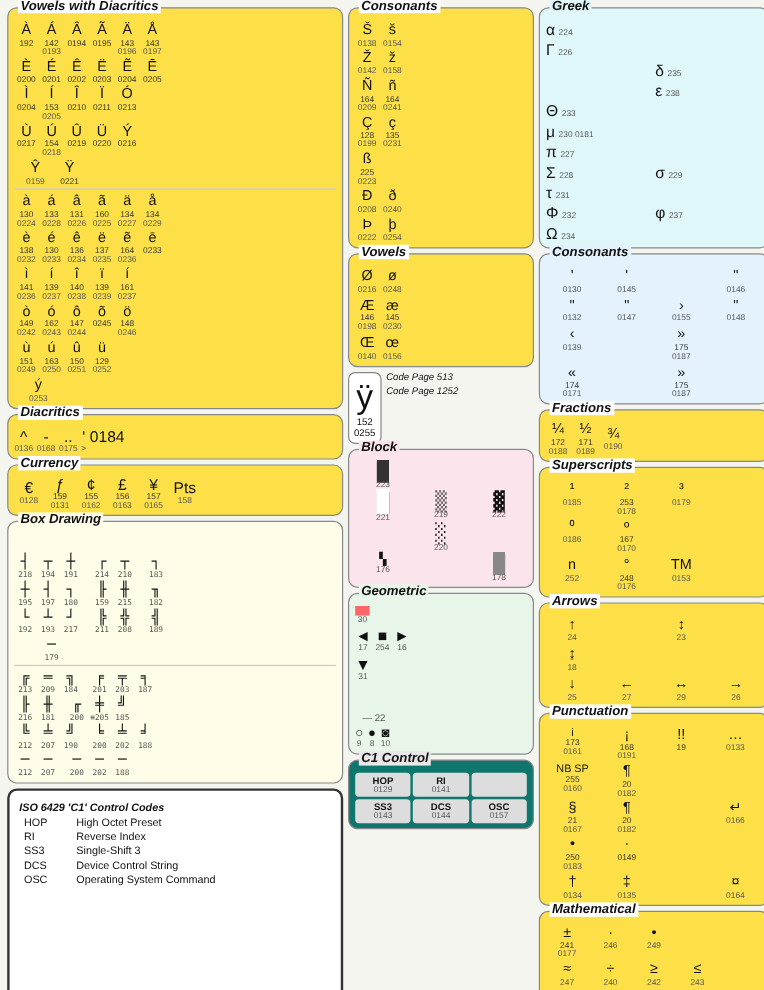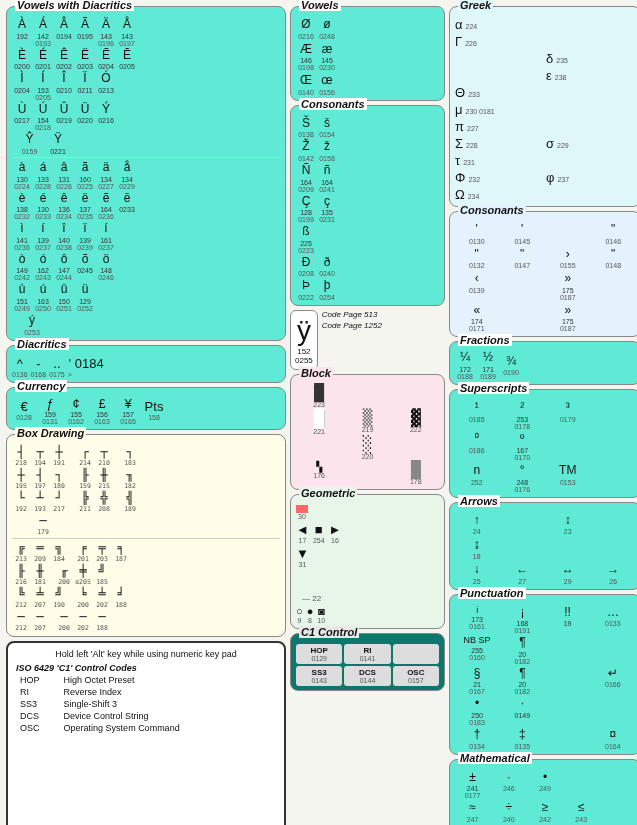--- a/index.html
+++ b/index.html
@@ -10,21 +10,21 @@
       width: 637px;
       min-height: 825px;
       padding: 6px;
       color: #111;
     }
     .section-box {
       border: 1.5px solid #888;
       border-radius: 8px;
       padding: 4px 5px 4px 5px;
       position: relative;
-      background: #5eead4;
+      background: #fde047;
     }
     .section-box.yellow { background: #fffde7; }
     .section-box.green { background: #e8f5e9; }
     .section-box.blue { background: #e3f2fd; }
     .section-box.pink { background: #fce4ec; }
     .section-box.teal { background: #e0f7fa; }
     .section-label {
       font-style: italic;
       font-weight: bold;
       font-size: 11px;
@@ -461,21 +461,21 @@
               <div class="curr-num">157</div>
               <div class="curr-code">0165</div>
             </div>
           <div class="curr-cell">
               <div class="curr-sym">Pts</div>
               <div class="curr-code">158</div>
             </div>
         </div>
       </div>
 
-      <div class="section-box yellow" style="padding-top:8px;">
+      <div class="section-box yellow" style="padding-top:24px;">
         <span class="section-label" style="background:#fffde7;">Box Drawing</span>
         <div style="font-family:monospace; font-size:9px; margin-top:2px;">
 
           <div style="display:flex; gap:1px; flex-wrap:wrap;">
 
             <div class="bd-cell">
                 <div class="bd-char">┤</div>
                 <div class="bd-code">218</div>
               </div>
             <div class="bd-cell">
@@ -661,21 +661,20 @@
               </div>
             <div class="bd-cell">
                 <div class="bd-char">─</div>
                 <div class="bd-code">188</div>
               </div>
           </div>
         </div>
       </div>
 
       <div class="windows-box">
-        <div class="windows-subtitle">Hold left 'Alt' key while using numeric key pad</div>
         <div class="control-codes">ISO 6429 'C1' Control Codes</div>
         <table class="ctrl-table">
           <tbody>
               <tr>
                 <td>HOP</td>
                 <td>High Octet Preset</td>
               </tr>
           <tr>
                 <td>RI</td>
                 <td>Reverse Index</td>
@@ -694,20 +693,97 @@
               </tr>
         </tbody>
           </table>
       </div>
 
     </div>
 
     <div class="col2">
 
       <div class="section-box">
+        <span class="section-label">Consonants</span>
+        <div class="section-inner">
+          <div class="char-row">
+            <div class="small-char">
+                <div class="sc-main">Š</div>
+                <div class="sc-bot">0138</div>
+              </div>
+            <div class="small-char">
+                <div class="sc-main">š</div>
+                <div class="sc-bot">0154</div>
+              </div>
+          </div>
+          <div class="char-row" style="margin-top:1px;">
+            <div class="small-char">
+                <div class="sc-main">Ž</div>
+                <div class="sc-bot">0142</div>
+              </div>
+            <div class="small-char">
+                <div class="sc-main">ž</div>
+                <div class="sc-bot">0158</div>
+              </div>
+          </div>
+          <div class="char-row" style="margin-top:1px;">
+            <div class="small-char">
+                <div class="sc-main">Ñ</div>
+                <div class="sc-top">164</div>
+                <div class="sc-bot">0209</div>
+              </div>
+            <div class="small-char">
+                <div class="sc-main">ñ</div>
+                <div class="sc-top">164</div>
+                <div class="sc-bot">0241</div>
+              </div>
+          </div>
+          <div class="char-row" style="margin-top:1px;">
+            <div class="small-char">
+                <div class="sc-main">Ç</div>
+                <div class="sc-top">128</div>
+                <div class="sc-bot">0199</div>
+              </div>
+            <div class="small-char">
+                <div class="sc-main">ç</div>
+                <div class="sc-top">135</div>
+                <div class="sc-bot">0231</div>
+              </div>
+          </div>
+          <div class="char-row" style="margin-top:1px;">
+            <div class="small-char">
+                <div class="sc-main">ß</div>
+                <div class="sc-top">225</div>
+                <div class="sc-bot">0223</div>
+              </div>
+          </div>
+          <div class="char-row" style="margin-top:1px;">
+            <div class="small-char">
+                <div class="sc-main">Ð</div>
+                <div class="sc-bot">0208</div>
+              </div>
+            <div class="small-char">
+                <div class="sc-main">ð</div>
+                <div class="sc-bot">0240</div>
+              </div>
+          </div>
+          <div class="char-row" style="margin-top:1px;">
+            <div class="small-char">
+                <div class="sc-main">Þ</div>
+                <div class="sc-bot">0222</div>
+              </div>
+            <div class="small-char">
+                <div class="sc-main">þ</div>
+                <div class="sc-bot">0254</div>
+              </div>
+          </div>
+        </div>
+      </div>
+
+      <div class="section-box">
         <span class="section-label">Vowels</span>
         <div class="section-inner">
           <div class="char-row">
             <div class="small-char">
                 <div class="sc-main">Ø</div>
                 <div class="sc-bot">0216</div>
               </div>
             <div class="small-char">
                 <div class="sc-main">ø</div>
                 <div class="sc-bot">0248</div>
@@ -726,97 +802,20 @@
               </div>
           </div>
           <div class="char-row" style="margin-top:2px;">
             <div class="small-char">
                 <div class="sc-main">Œ</div>
                 <div class="sc-bot">0140</div>
               </div>
             <div class="small-char">
                 <div class="sc-main">œ</div>
                 <div class="sc-bot">0156</div>
-              </div>
-          </div>
-        </div>
-      </div>
-
-      <div class="section-box">
-        <span class="section-label">Consonants</span>
-        <div class="section-inner">
-          <div class="char-row">
-            <div class="small-char">
-                <div class="sc-main">Š</div>
-                <div class="sc-bot">0138</div>
-              </div>
-            <div class="small-char">
-                <div class="sc-main">š</div>
-                <div class="sc-bot">0154</div>
-              </div>
-          </div>
-          <div class="char-row" style="margin-top:1px;">
-            <div class="small-char">
-                <div class="sc-main">Ž</div>
-                <div class="sc-bot">0142</div>
-              </div>
-            <div class="small-char">
-                <div class="sc-main">ž</div>
-                <div class="sc-bot">0158</div>
-              </div>
-          </div>
-          <div class="char-row" style="margin-top:1px;">
-            <div class="small-char">
-                <div class="sc-main">Ñ</div>
-                <div class="sc-top">164</div>
-                <div class="sc-bot">0209</div>
-              </div>
-            <div class="small-char">
-                <div class="sc-main">ñ</div>
-                <div class="sc-top">164</div>
-                <div class="sc-bot">0241</div>
-              </div>
-          </div>
-          <div class="char-row" style="margin-top:1px;">
-            <div class="small-char">
-                <div class="sc-main">Ç</div>
-                <div class="sc-top">128</div>
-                <div class="sc-bot">0199</div>
-              </div>
-            <div class="small-char">
-                <div class="sc-main">ç</div>
-                <div class="sc-top">135</div>
-                <div class="sc-bot">0231</div>
-              </div>
-          </div>
-          <div class="char-row" style="margin-top:1px;">
-            <div class="small-char">
-                <div class="sc-main">ß</div>
-                <div class="sc-top">225</div>
-                <div class="sc-bot">0223</div>
-              </div>
-          </div>
-          <div class="char-row" style="margin-top:1px;">
-            <div class="small-char">
-                <div class="sc-main">Ð</div>
-                <div class="sc-bot">0208</div>
-              </div>
-            <div class="small-char">
-                <div class="sc-main">ð</div>
-                <div class="sc-bot">0240</div>
-              </div>
-          </div>
-          <div class="char-row" style="margin-top:1px;">
-            <div class="small-char">
-                <div class="sc-main">Þ</div>
-                <div class="sc-bot">0222</div>
-              </div>
-            <div class="small-char">
-                <div class="sc-main">þ</div>
-                <div class="sc-bot">0254</div>
               </div>
           </div>
         </div>
       </div>
 
       <div style="display:flex; gap:4px; align-items:flex-start; margin-top:0;">
         <div class="special-y-box">
           <div class="special-y-big">ÿ</div>
           <div class="special-y-codes">152<br>0255</div>
         </div>

